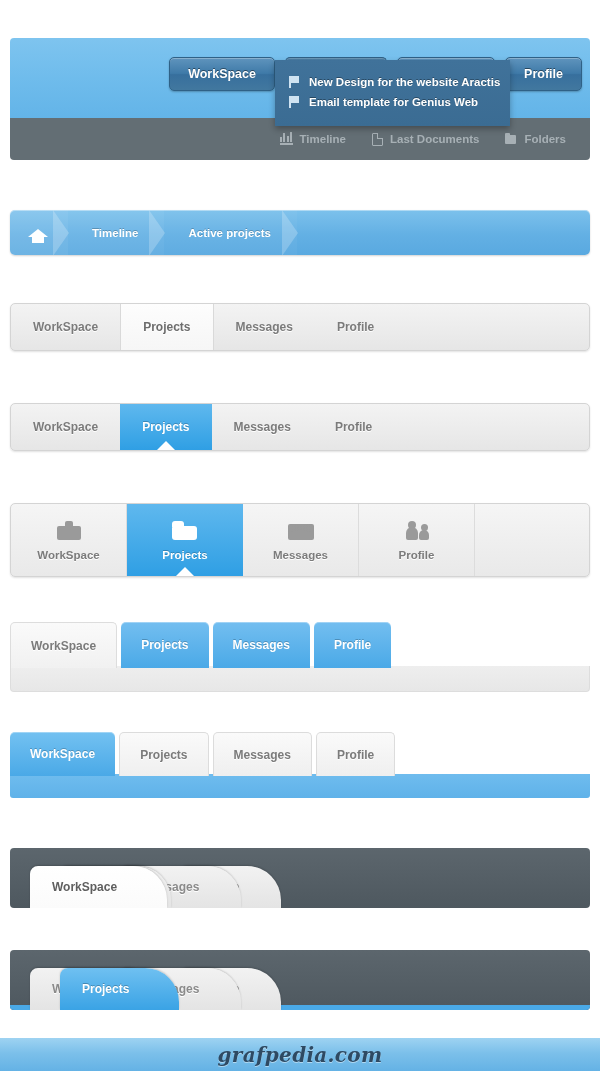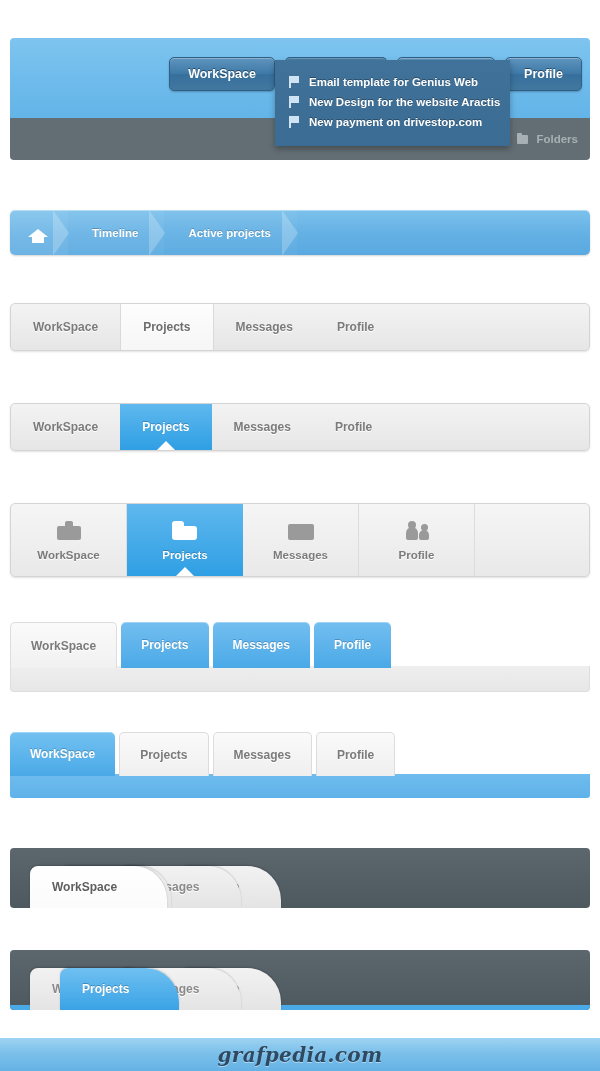--- a/index.html
+++ b/index.html
@@ -61,21 +61,21 @@
   }
   .flag-ico { width:11px;height:12px; flex:0 0 auto; position:relative; }
   .flag-ico:before { content:""; position:absolute; left:0; top:0; width:1.6px; height:12px; background:#cfe3f2; }
   .flag-ico:after { content:""; position:absolute; left:1.6px; top:0; width:8px; height:6.5px; background:#cfe3f2; }
 
   
   .hdr-dark {
     position:absolute; left:10px; top:118px; width:580px; height:42px;
     background:#636e74; border-radius:0 0 4px 4px;
     display:flex; align-items:center; justify-content:flex-end; gap:26px;
-    padding-right:12px;
+    padding-right:24px;
   }
   .dark-item { display:flex; align-items:center; gap:7px; color:#a7b0b5; font-size:11.5px; font-weight:bold; cursor:pointer; white-space:nowrap; }
   .ico-chart { width:13px;height:12px; display:flex; align-items:flex-end; gap:1.5px; border-bottom:2px solid #a7b0b5; padding-bottom:1px;}
   .ico-chart i { width:2px; background:#a7b0b5; display:block; }
   .ico-doc { width:11px;height:13px; border:1.6px solid #a7b0b5; border-radius:1px; position:relative; }
   .ico-doc:after { content:""; position:absolute; right:-1px; top:-1px; width:5px;height:5px;background:#636e74; border-left:1.6px solid #a7b0b5; border-bottom:1.6px solid #a7b0b5;}
   .ico-folder { width:12px;height:12px; position:relative; }
   .ico-folder:before{content:"";position:absolute;left:0;top:2px;width:11px;height:9px;background:#a7b0b5;border-radius:1px;}
   .ico-folder:after{content:"";position:absolute;left:0;top:0;width:5px;height:3px;background:#a7b0b5;border-radius:1px 1px 0 0;}
 
@@ -265,29 +265,25 @@
   </div>
   <div class="dark-item">
     <span class="ico-folder"></span>
     <span>Folders</span>
   </div>
 </div>
 
 <div id="dropdown">
   <div class="dd-item">
     <span class="flag-ico"></span>
-    <span>Email template for Genius Web</span>
+    <span>New Design for the website Aractis</span>
   </div>
   <div class="dd-item">
     <span class="flag-ico"></span>
-    <span>New Design for the website Aractis</span>
-  </div>
-  <div class="dd-item">
-    <span class="flag-ico"></span>
-    <span>New payment on drivestop.com</span>
+    <span>Email template for Genius Web</span>
   </div>
 </div>
 
 <div id="breadcrumb" class="tex">
   <div class="crumb home c1">
     <span class="home-ico"></span>
   </div>
   <div class="crumb c2">
     <span>Timeline</span>
   </div>

